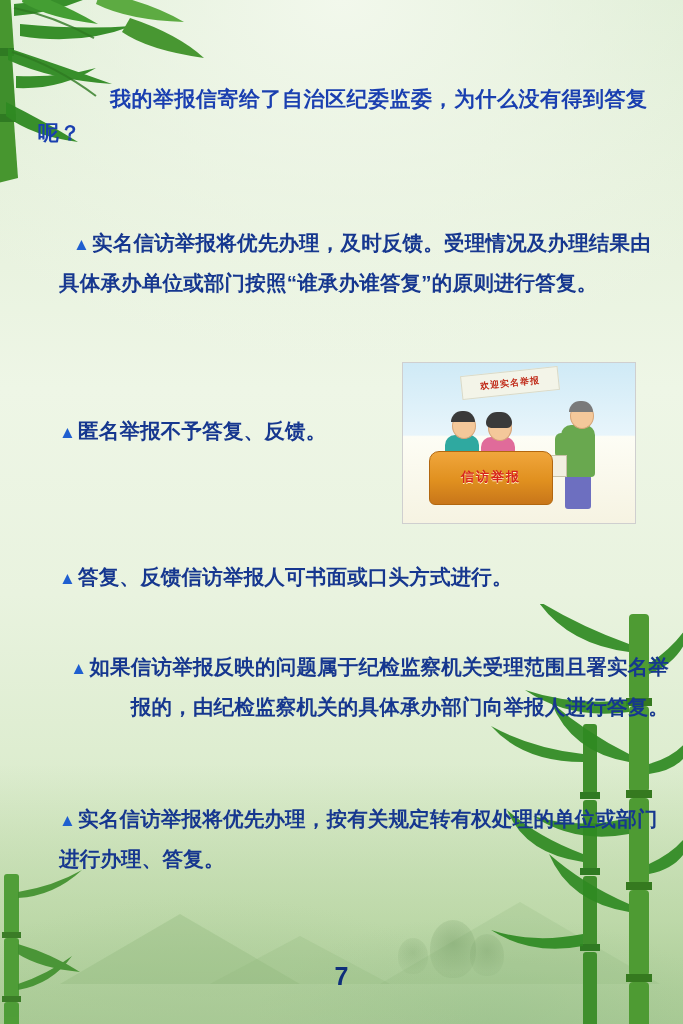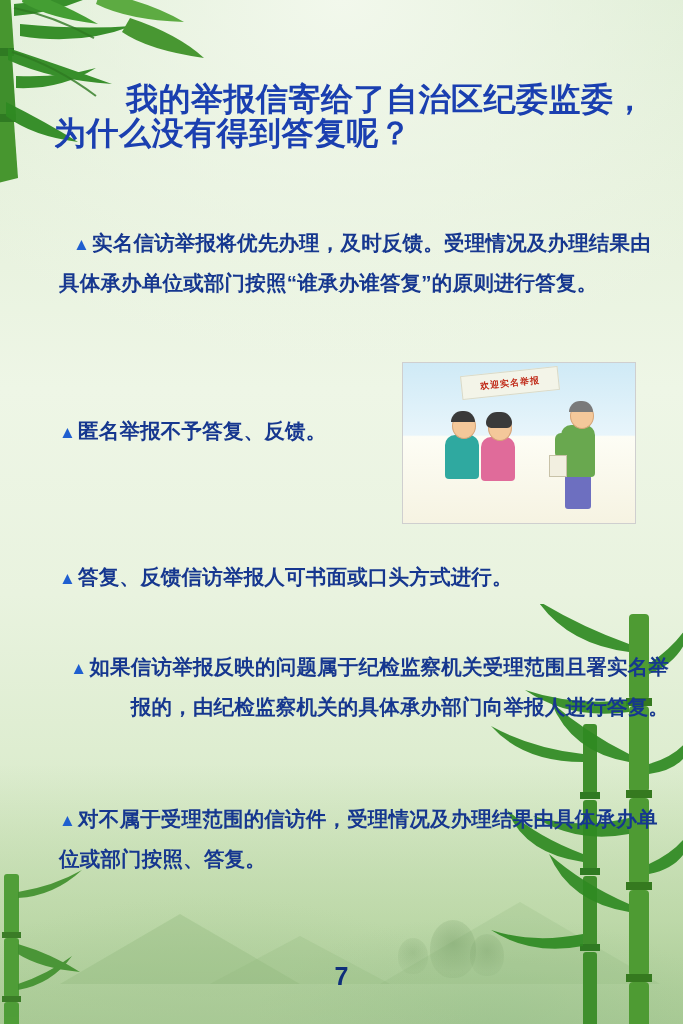--- a/index.html
+++ b/index.html
@@ -77,26 +77,26 @@
 
   
   .content {
     position: absolute;
     left: 0; top: 0;
     width: 683px;
     height: 1024px;
   }
   .title {
     position: absolute;
-    left: 54px;
+    left: 38px;
     top: 82px;
     width: 610px;
     color: #1a3fb0;
     font-weight: bold;
-    font-size: 32px;
+    font-size: 21px;
     line-height: 34px;
     letter-spacing: 0.5px;
     text-indent: 72px;
   }
   .para {
     position: absolute;
     color: #16378f;
     font-weight: bold;
     font-size: 20.5px;
     line-height: 38px;
@@ -326,21 +326,21 @@
 
     <div class="para p2">
       <span class="tri">▲</span><span>匿名举报不予答复、反馈。</span>
     </div>
 
     <div class="para p4">
       <span class="tri">▲</span><span>如果信访举报反映的问题属于纪检监察机关受理范围且署实名举报的，由纪检监察机关的具体承办部门向举报人进行答复。</span>
     </div>
 
     <div class="para p5">
-      <span class="tri">▲</span><span>对不属于受理范围的信访件，受理情况及办理结果由具体承办单位或部门按照、答复。</span>
+      <span class="tri">▲</span><span>实名信访举报将优先办理，按有关规定转有权处理的单位或部门进行办理、答复。</span>
     </div>
 
     <div class="figure">
       <div class="fig-banner">欢迎实名举报</div>
 
       <div class="person pA">
         <div class="body-shape"></div>
         <div class="head"></div>
         <div class="hair"></div>
       </div>
@@ -353,17 +353,20 @@
 
       <div class="person pC">
         <div class="legs"></div>
         <div class="body-shape"></div>
         <div class="arm"></div>
         <div class="folder"></div>
         <div class="head"></div>
         <div class="hair"></div>
       </div>
 
+      <div class="desk">
+        <div class="desk-label">信访举报</div>
+      </div>
     </div>
 
     <div class="page-number">7</div>
   </div>
 </div>
 
 </body></html>

